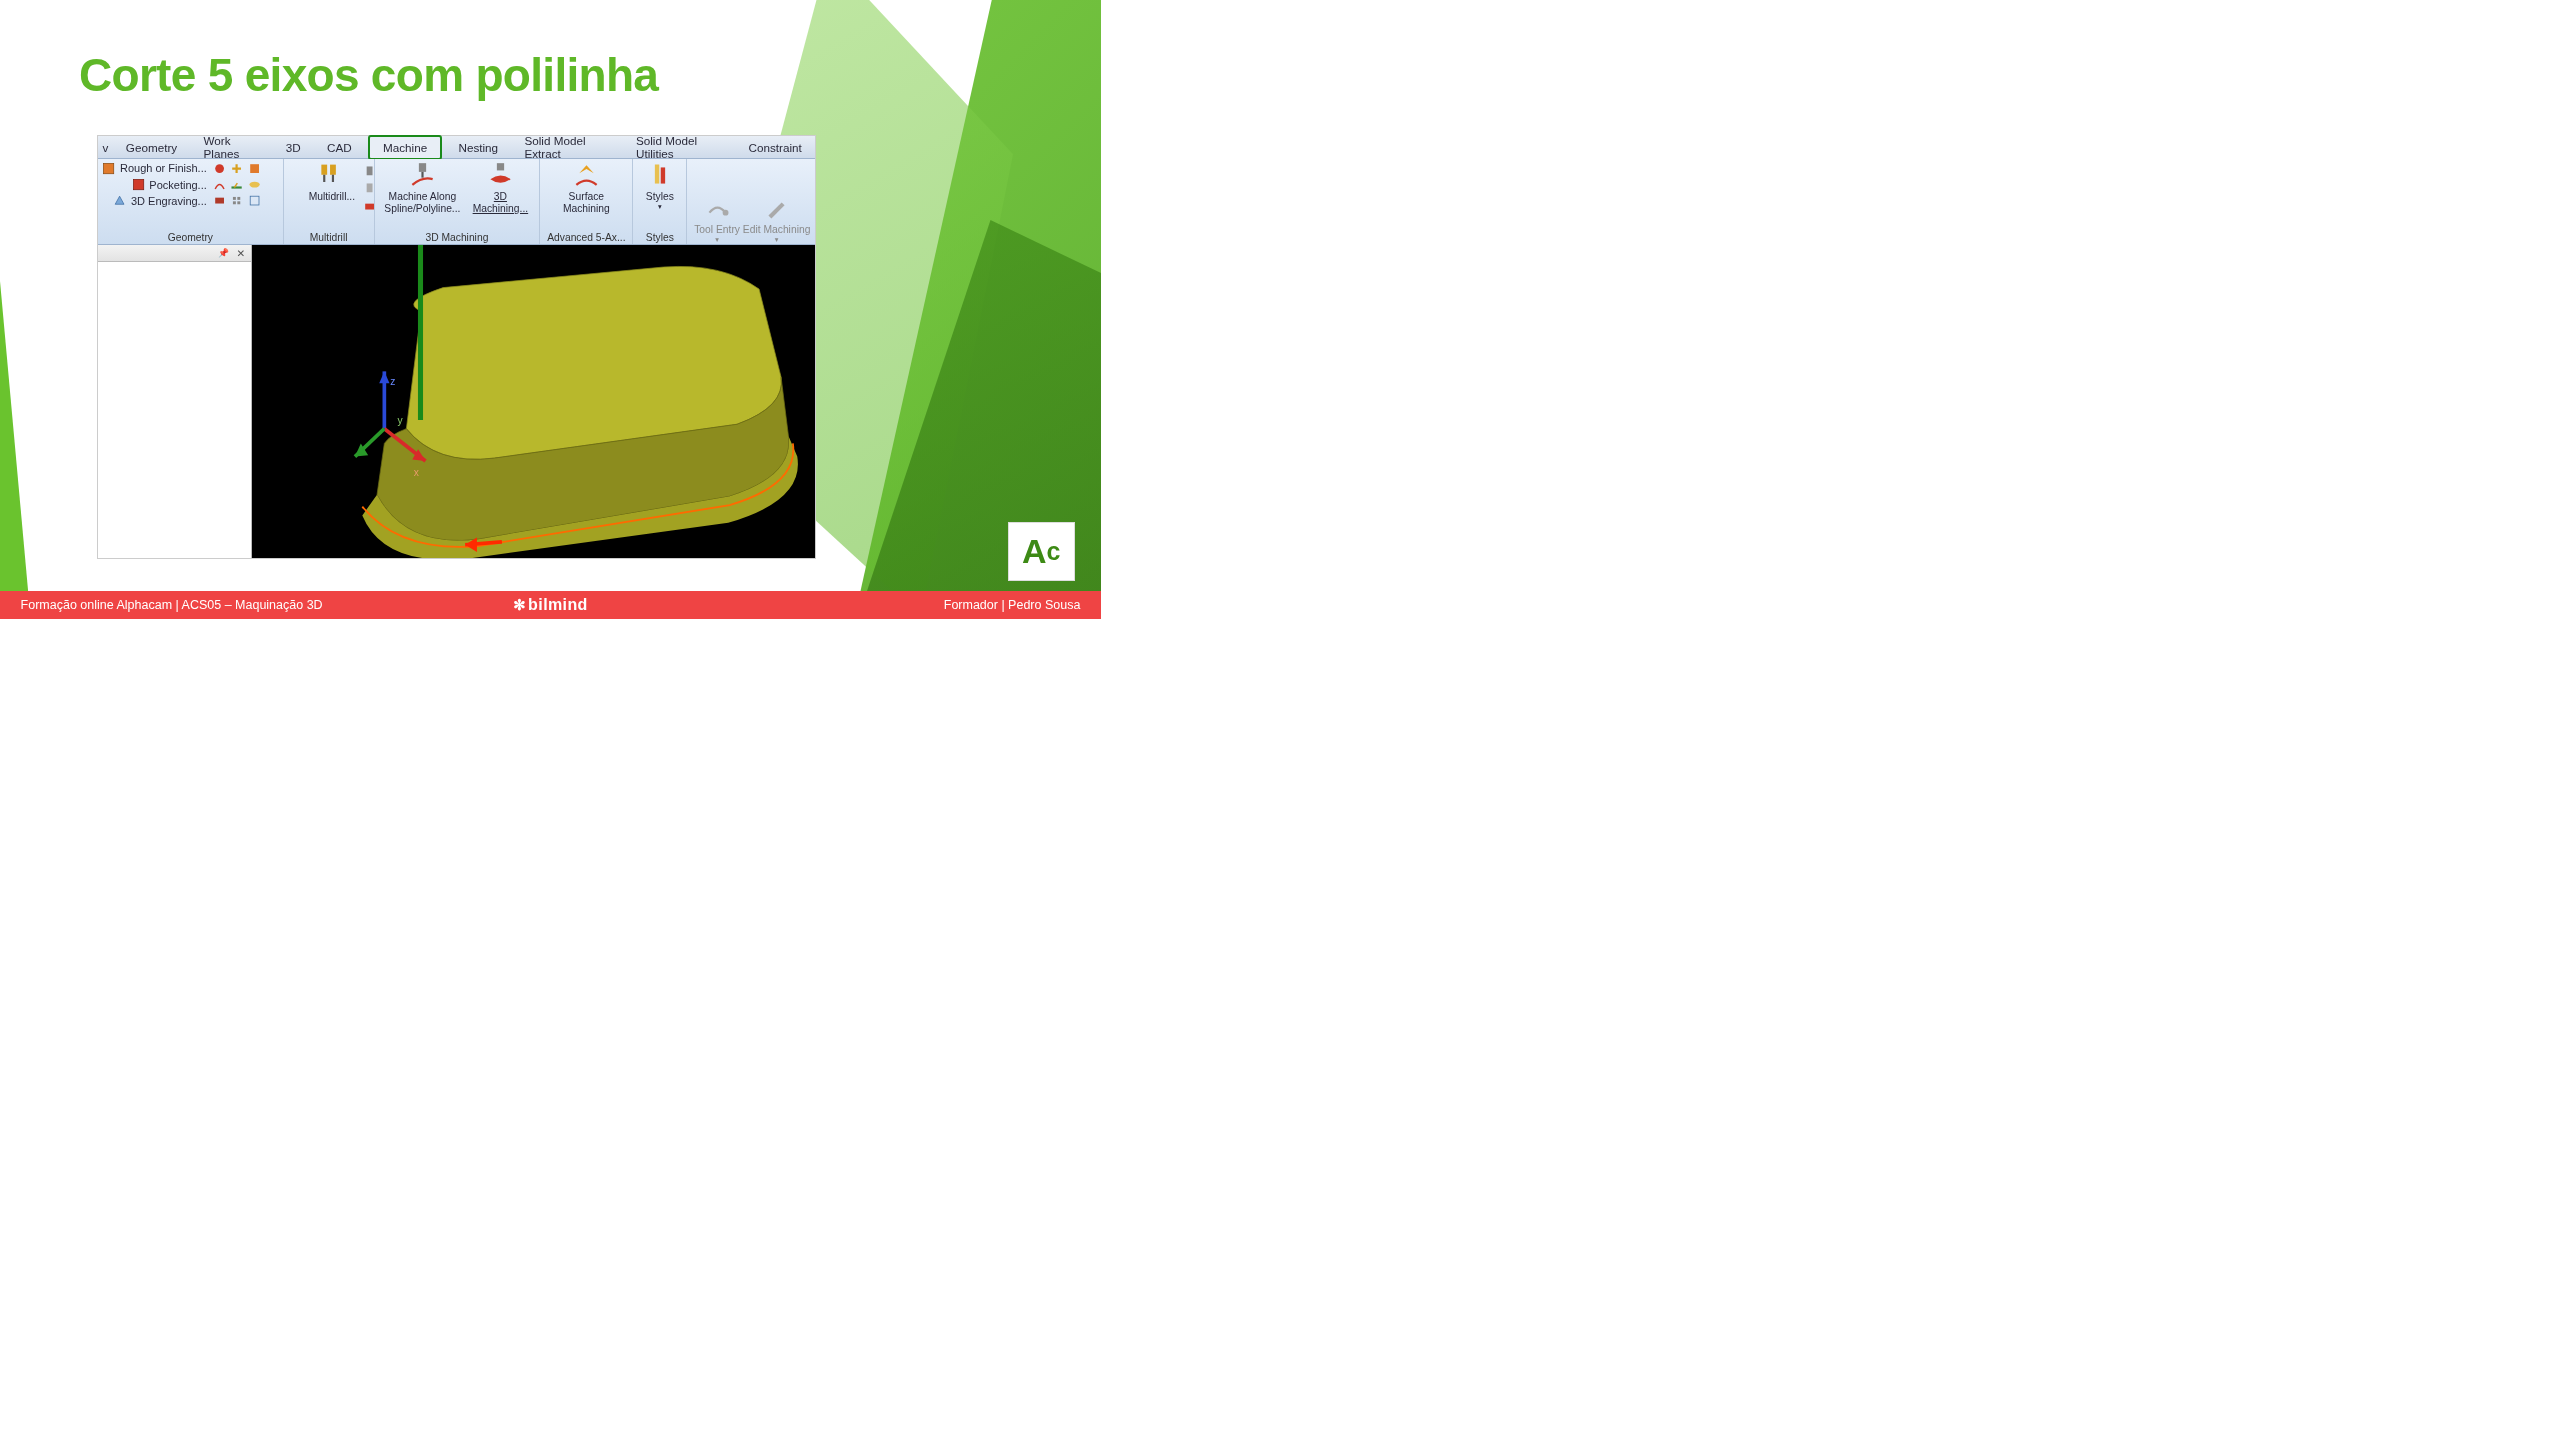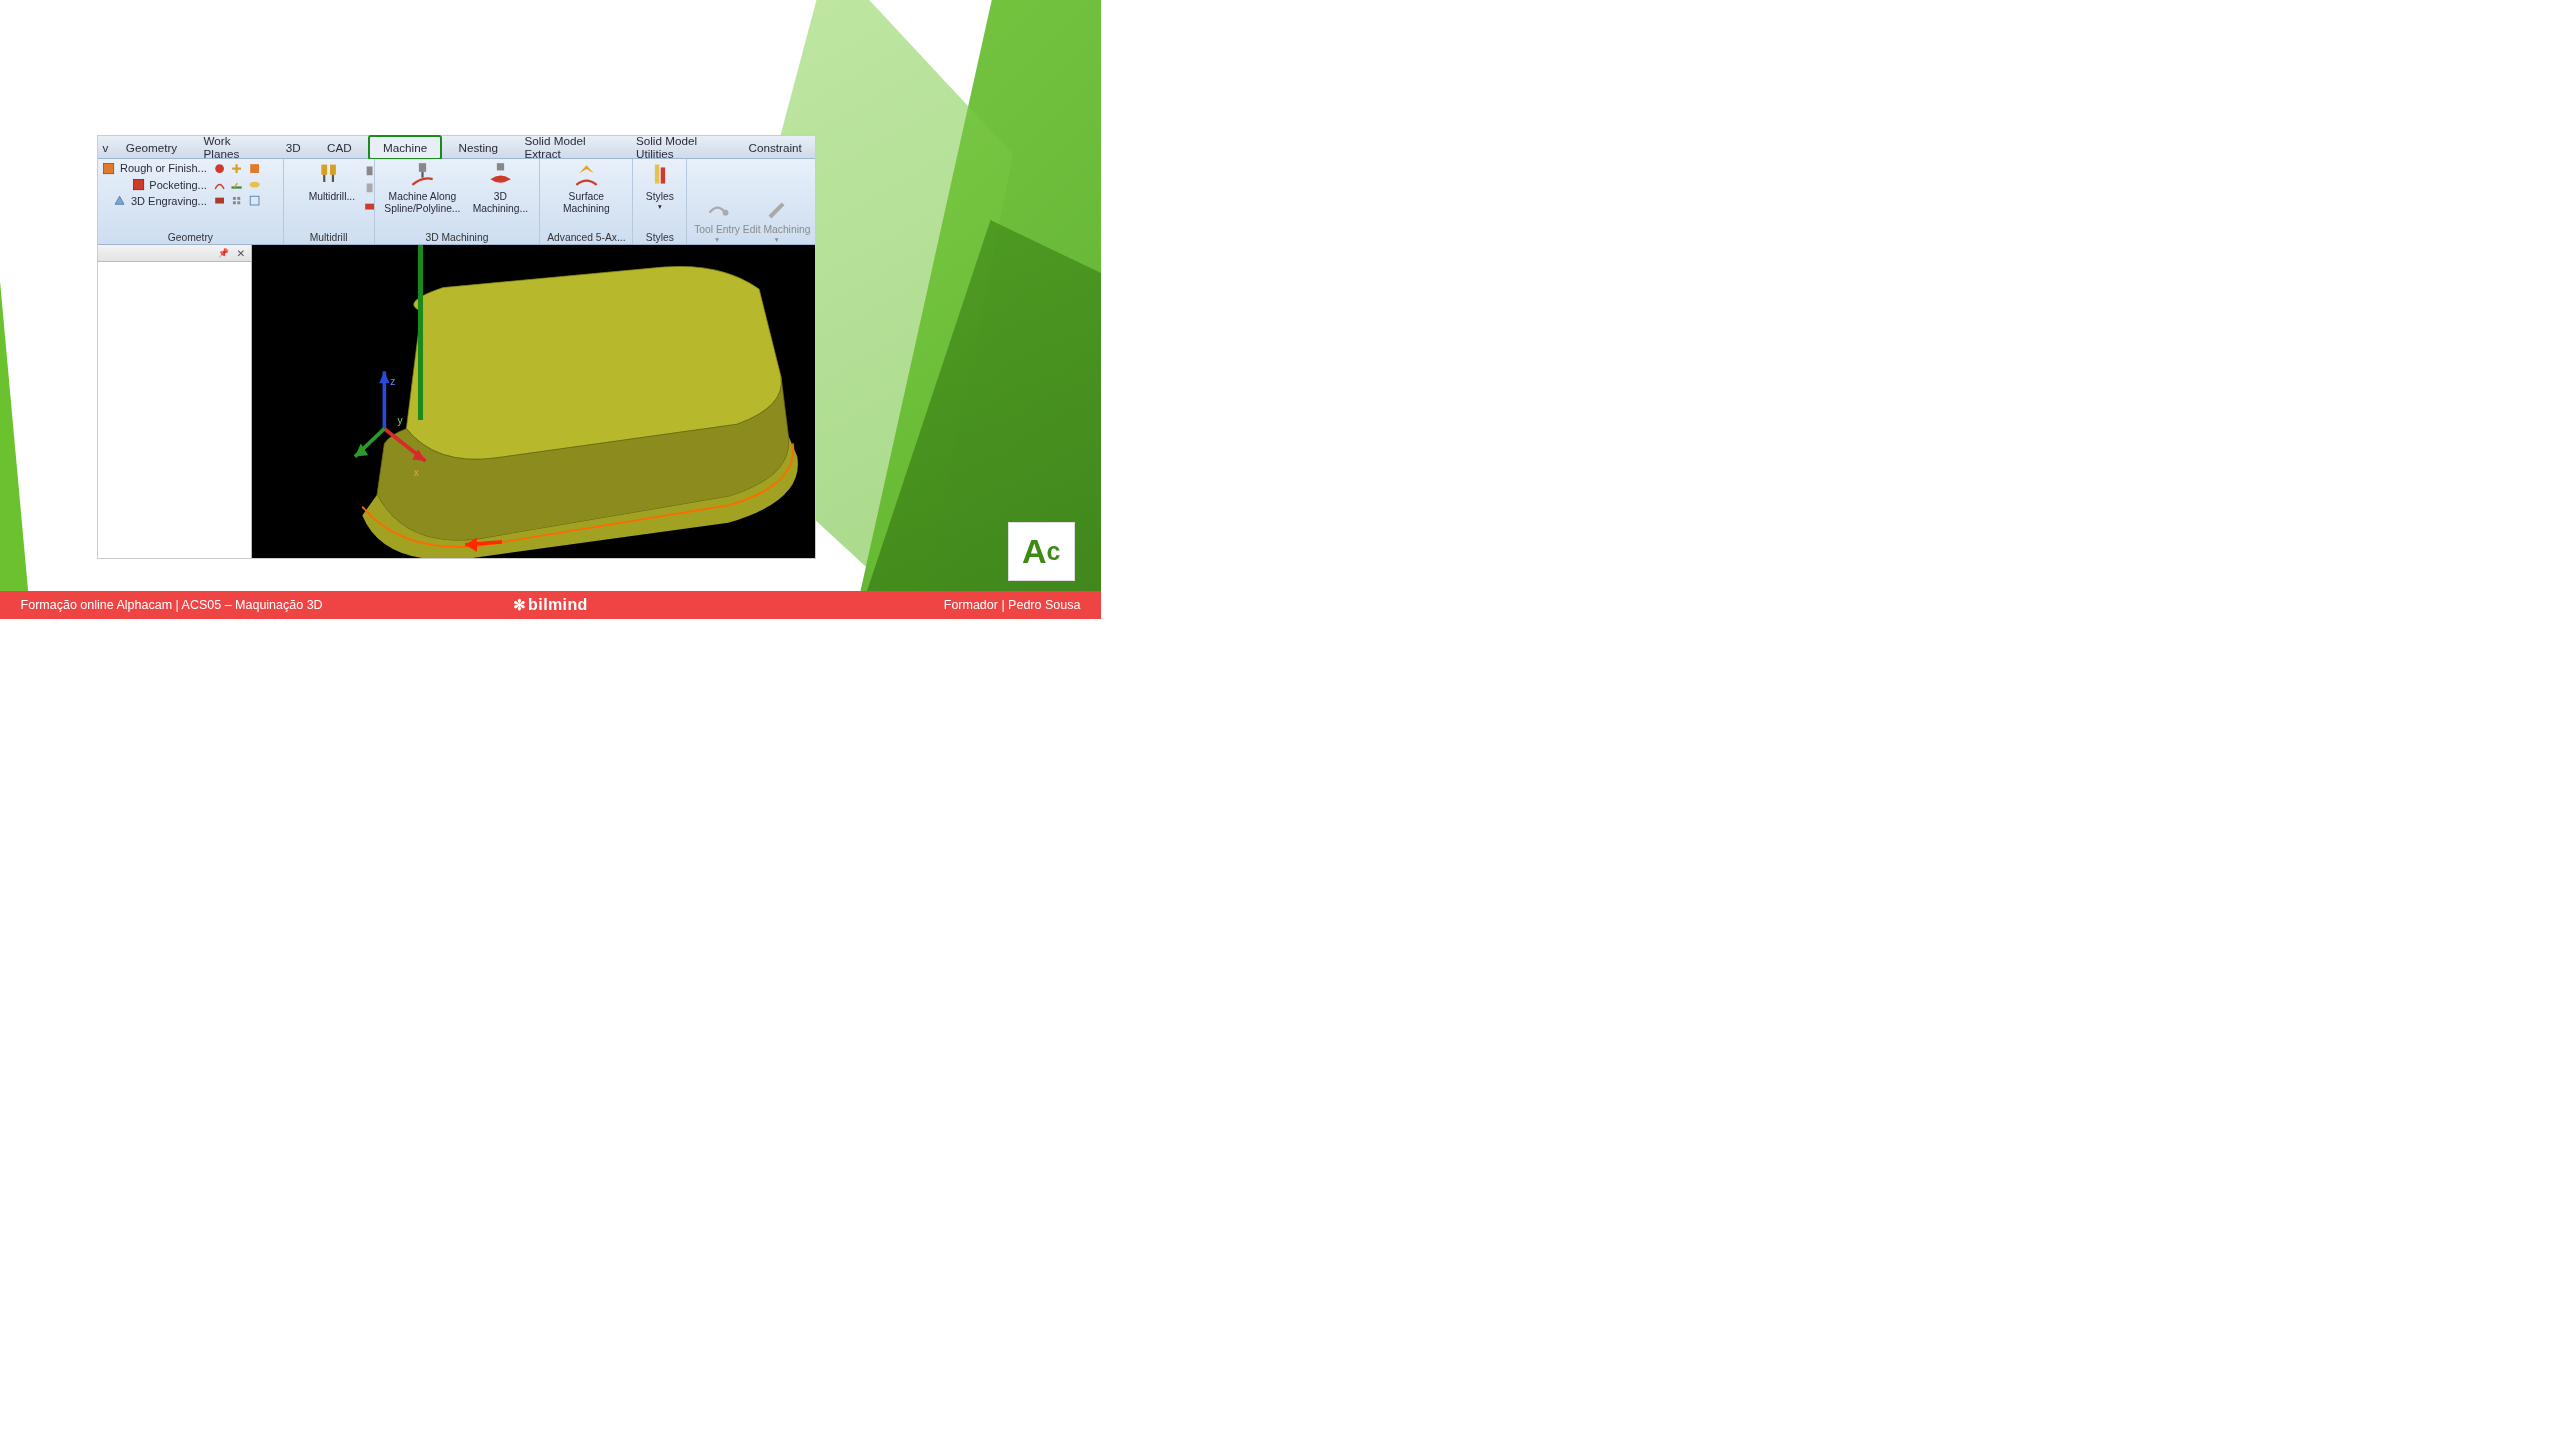--- a/index.html
+++ b/index.html
@@ -47,20 +47,21 @@
 </head>
 <body>
 
 <div class="slide">
 
   <div class="shard s1"></div>
   <div class="shard s2"></div>
   <div class="shard s3"></div>
   <div class="ltri"></div>
 
+  <h1 class="title">Corte 5 eixos com polilinha</h1>
 
   <div class="shot">
 
     <div class="tabs">
       <div class="tab cut">v</div>
       <div class="tab">Geometry</div>
       <div class="tab">Work Planes</div>
       <div class="tab">3D</div>
       <div class="tab">CAD</div>
       <div class="tab machine">Machine</div>
@@ -169,21 +170,21 @@
           <div class="big-btn" style="width:87px;">
             <span class="big-icon">
               <svg width="29" height="25" viewBox="0 0 40 34">
                   <rect x="15" y="0" width="10" height="12" fill="#888"></rect>
                   <path d="M20 12 L20 20" stroke="#555" stroke-width="3"></path>
                   <path d="M6 30 Q20 18 34 22" fill="none" stroke="#d03a2a" stroke-width="3"></path>
                 </svg>
             </span>
             <span>Machine Along Spline/Polyline...</span>
           </div>
-          <div class="big-btn" style="width:69px;">
+          <div class="big-btn" style="width:69px;text-decoration:underline;">
             <span class="big-icon">
               <svg width="29" height="25" viewBox="0 0 40 34">
                   <rect x="15" y="0" width="10" height="10" fill="#888"></rect>
                   <path d="M6 22 Q20 12 34 22 Q20 32 6 22 Z" fill="#d03a2a"></path>
                 </svg>
             </span>
             <span>3D Machining...</span>
           </div>
         </div>
         <div class="group-label">3D Machining</div>

